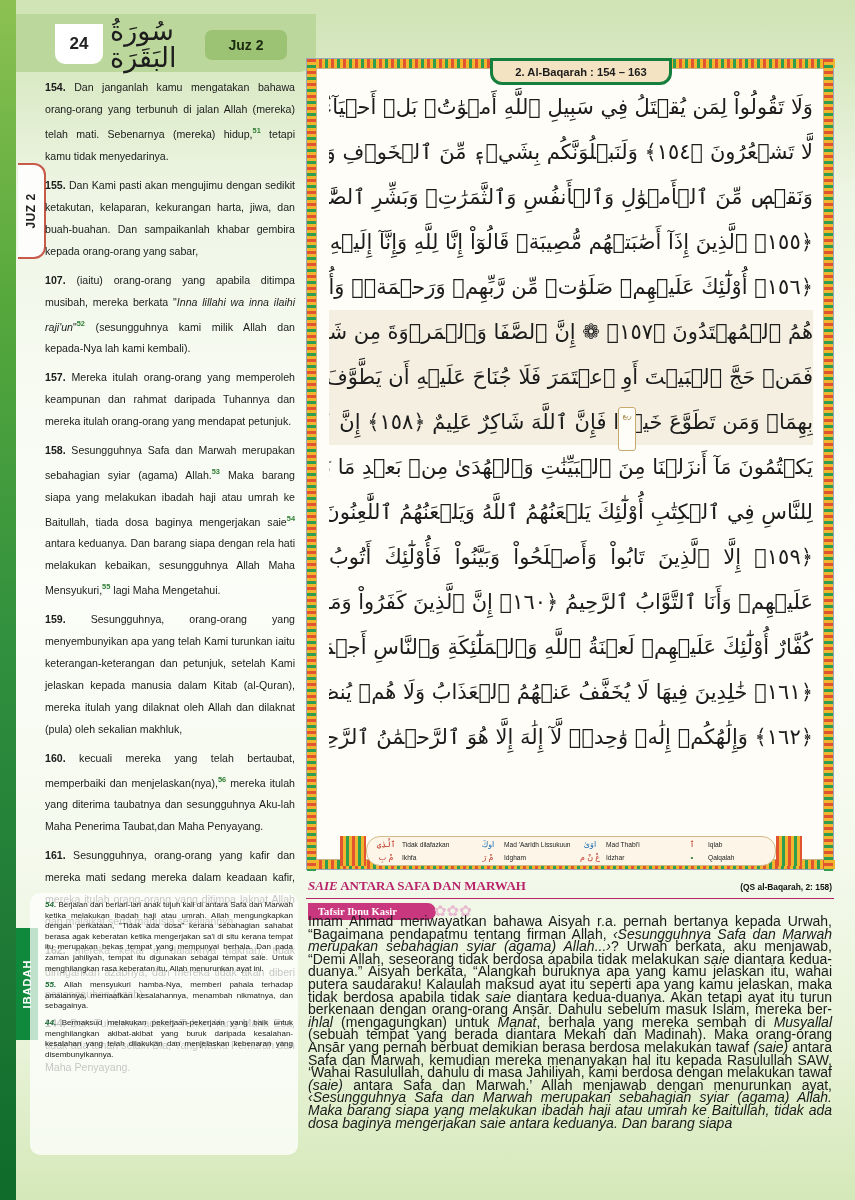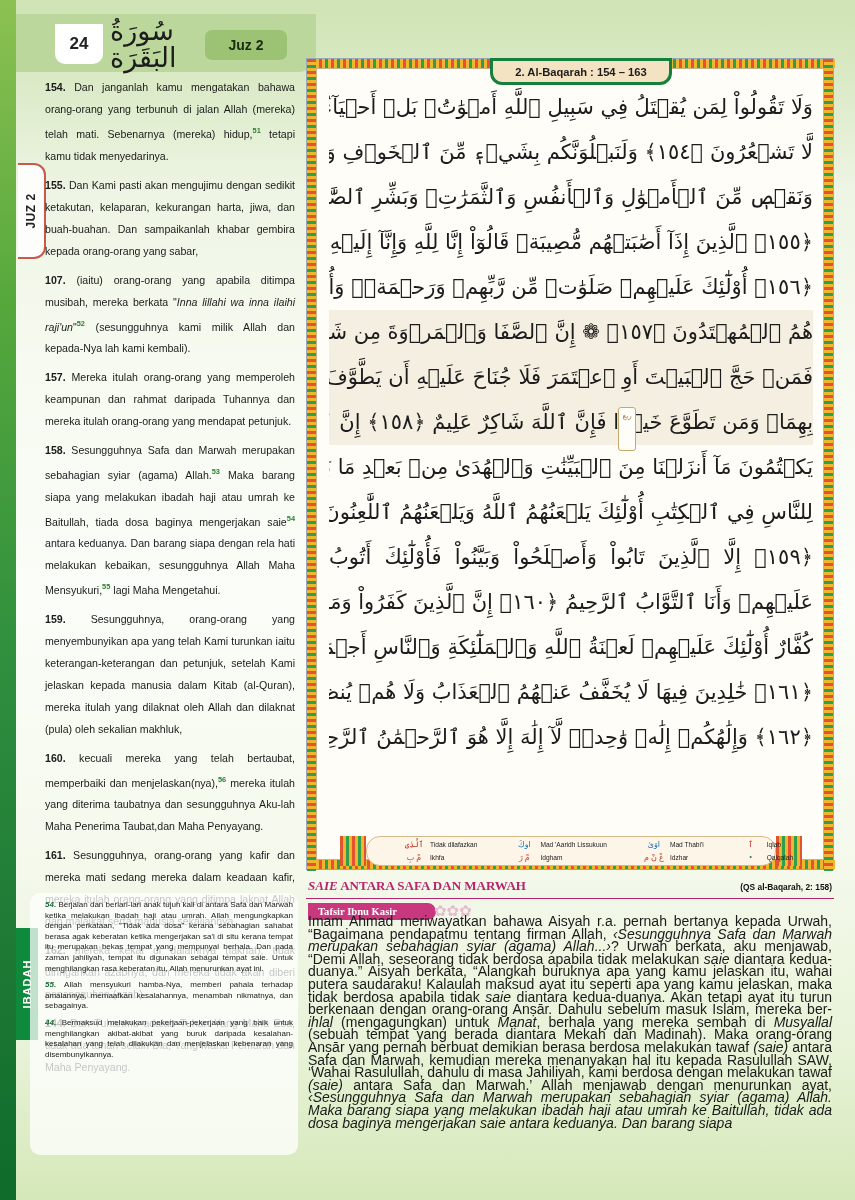--- a/index.html
+++ b/index.html
@@ -174,22 +174,22 @@
     background:#fdf6e8;
     border:1px solid #d3b98a;
     border-radius:14px;
     display:flex;align-items:center;
     z-index:6;
     box-sizing:border-box;
   }
   .legcol{flex:1;display:flex;flex-direction:column;justify-content:center;height:100%;padding-left:6px;}
   .legrow{display:flex;align-items:center;height:13px;}
   .legsym{
-    font-family:Liberation Serif, serif;font-size:8px;
-    min-width:26px;text-align:center;color:#c0392b;margin-left:28px;
+    font-family:Liberation Sans, sans-serif;font-size:8px;
+    min-width:26px;text-align:center;color:#c0392b;
   }
   .legsym.b{color:#1b6fb5;}
   .legsym.g{color:#2e7d32;}
   .leglab{font-size:6.6px;color:#222;margin-left:3px;white-space:nowrap;}
   .legend-deco-l,.legend-deco-r{
     position:absolute;top:836px;width:26px;height:30px;
     background:repeating-linear-gradient(90deg,#e2532f 0 3px,#f2b52e 3px 6px,#2f9e4f 6px 9px,#f2b52e 9px 12px);
     z-index:5;
   }
   .legend-deco-l{left:340px;}

